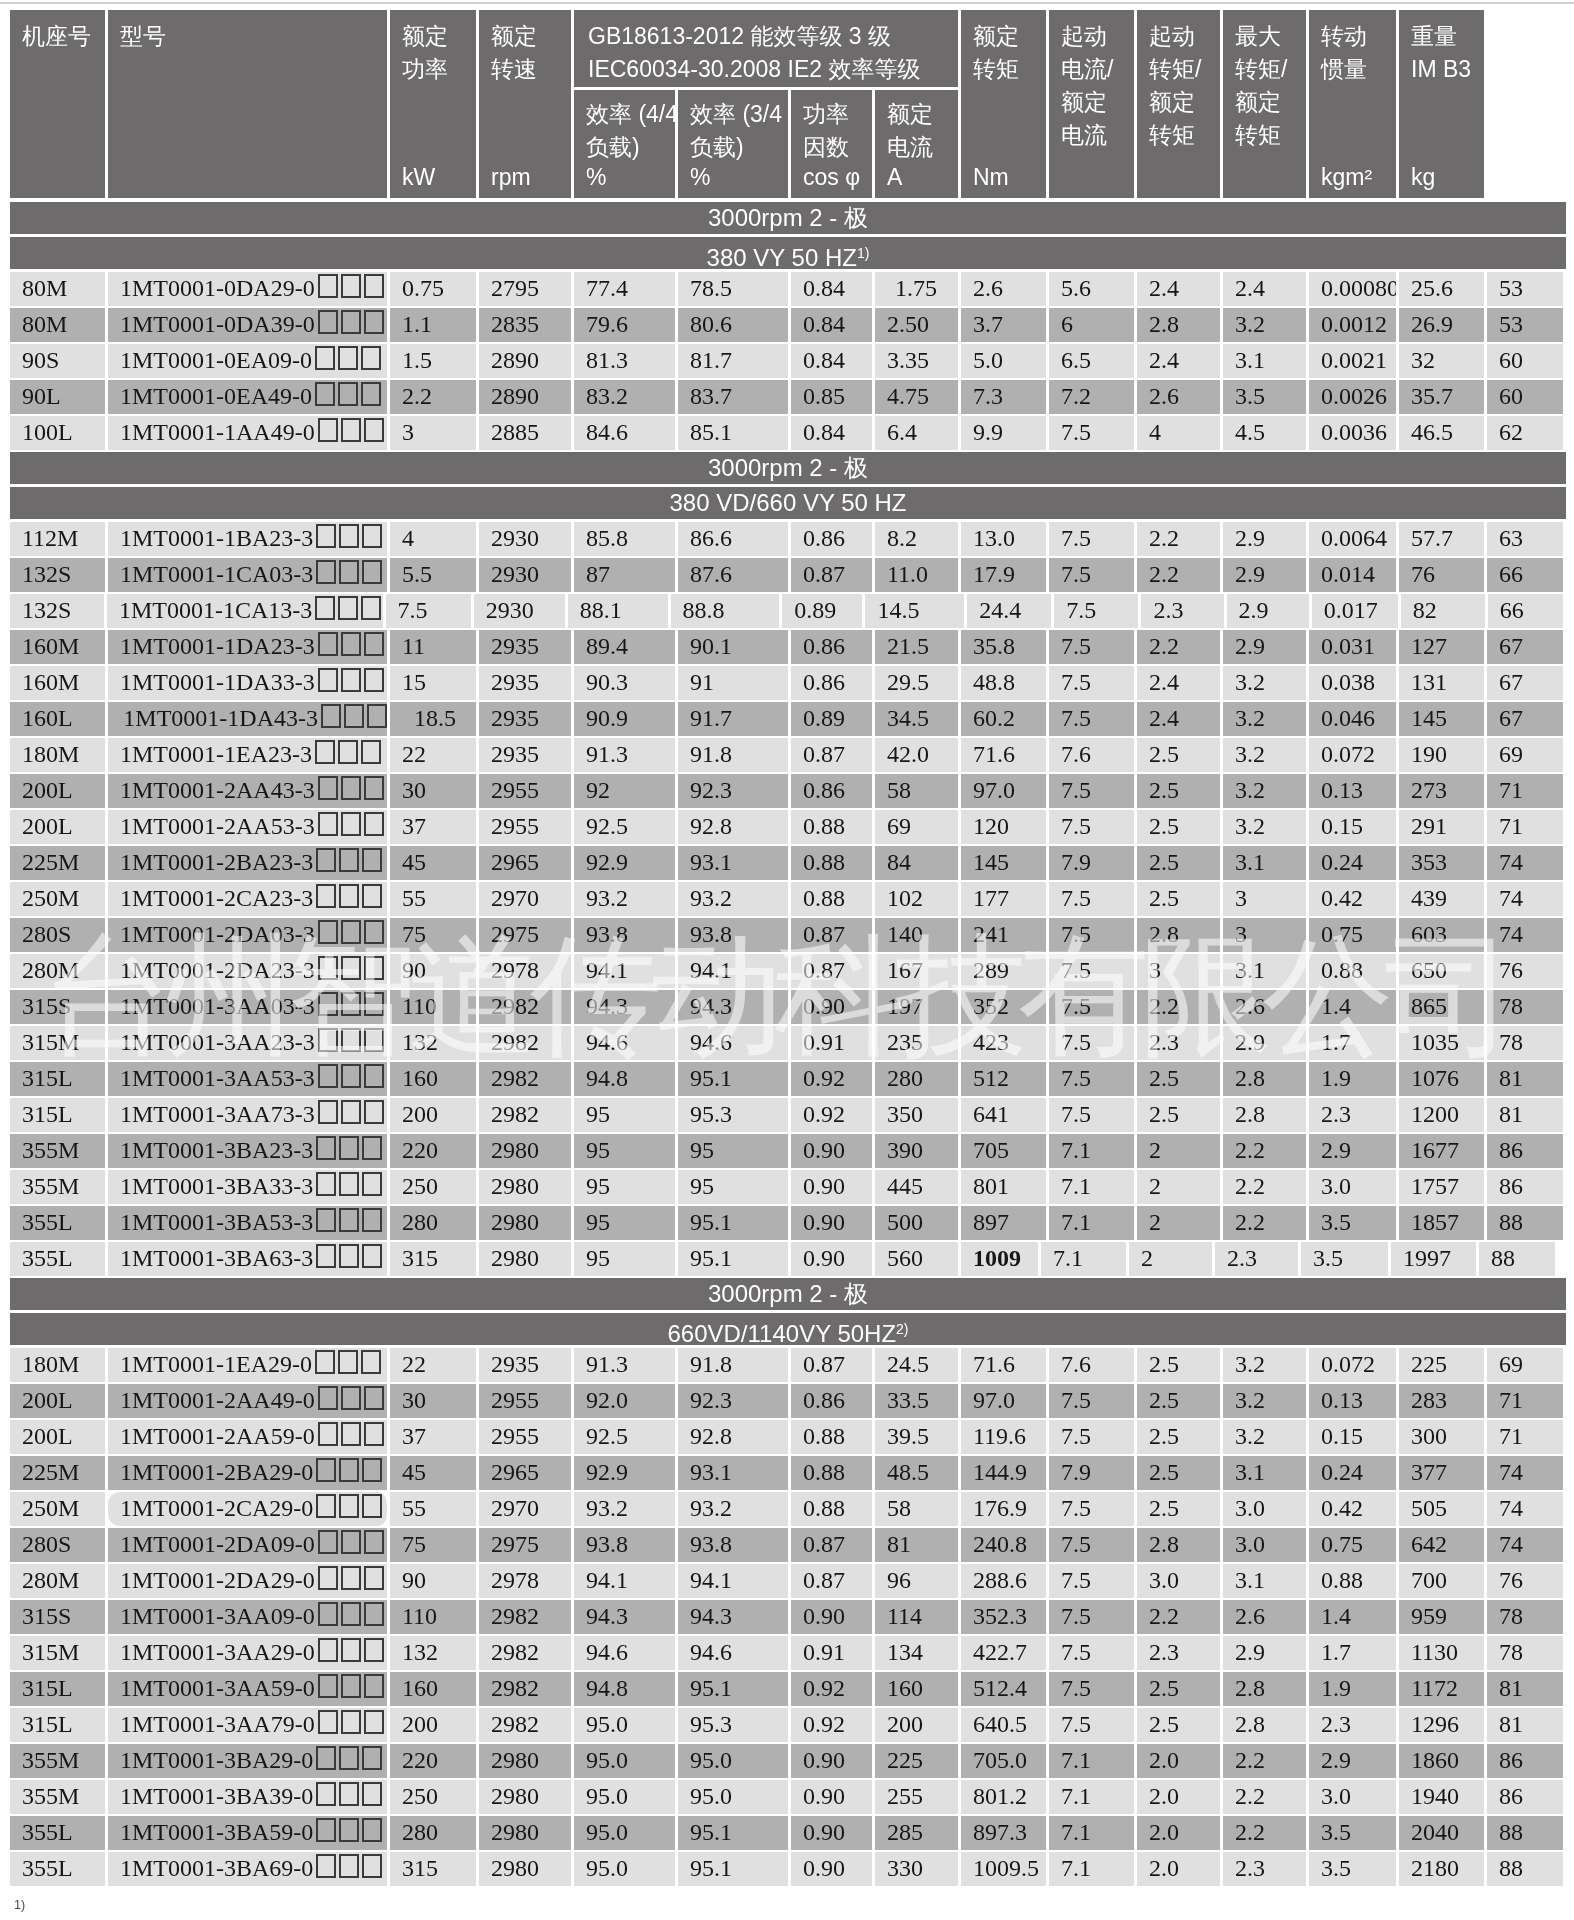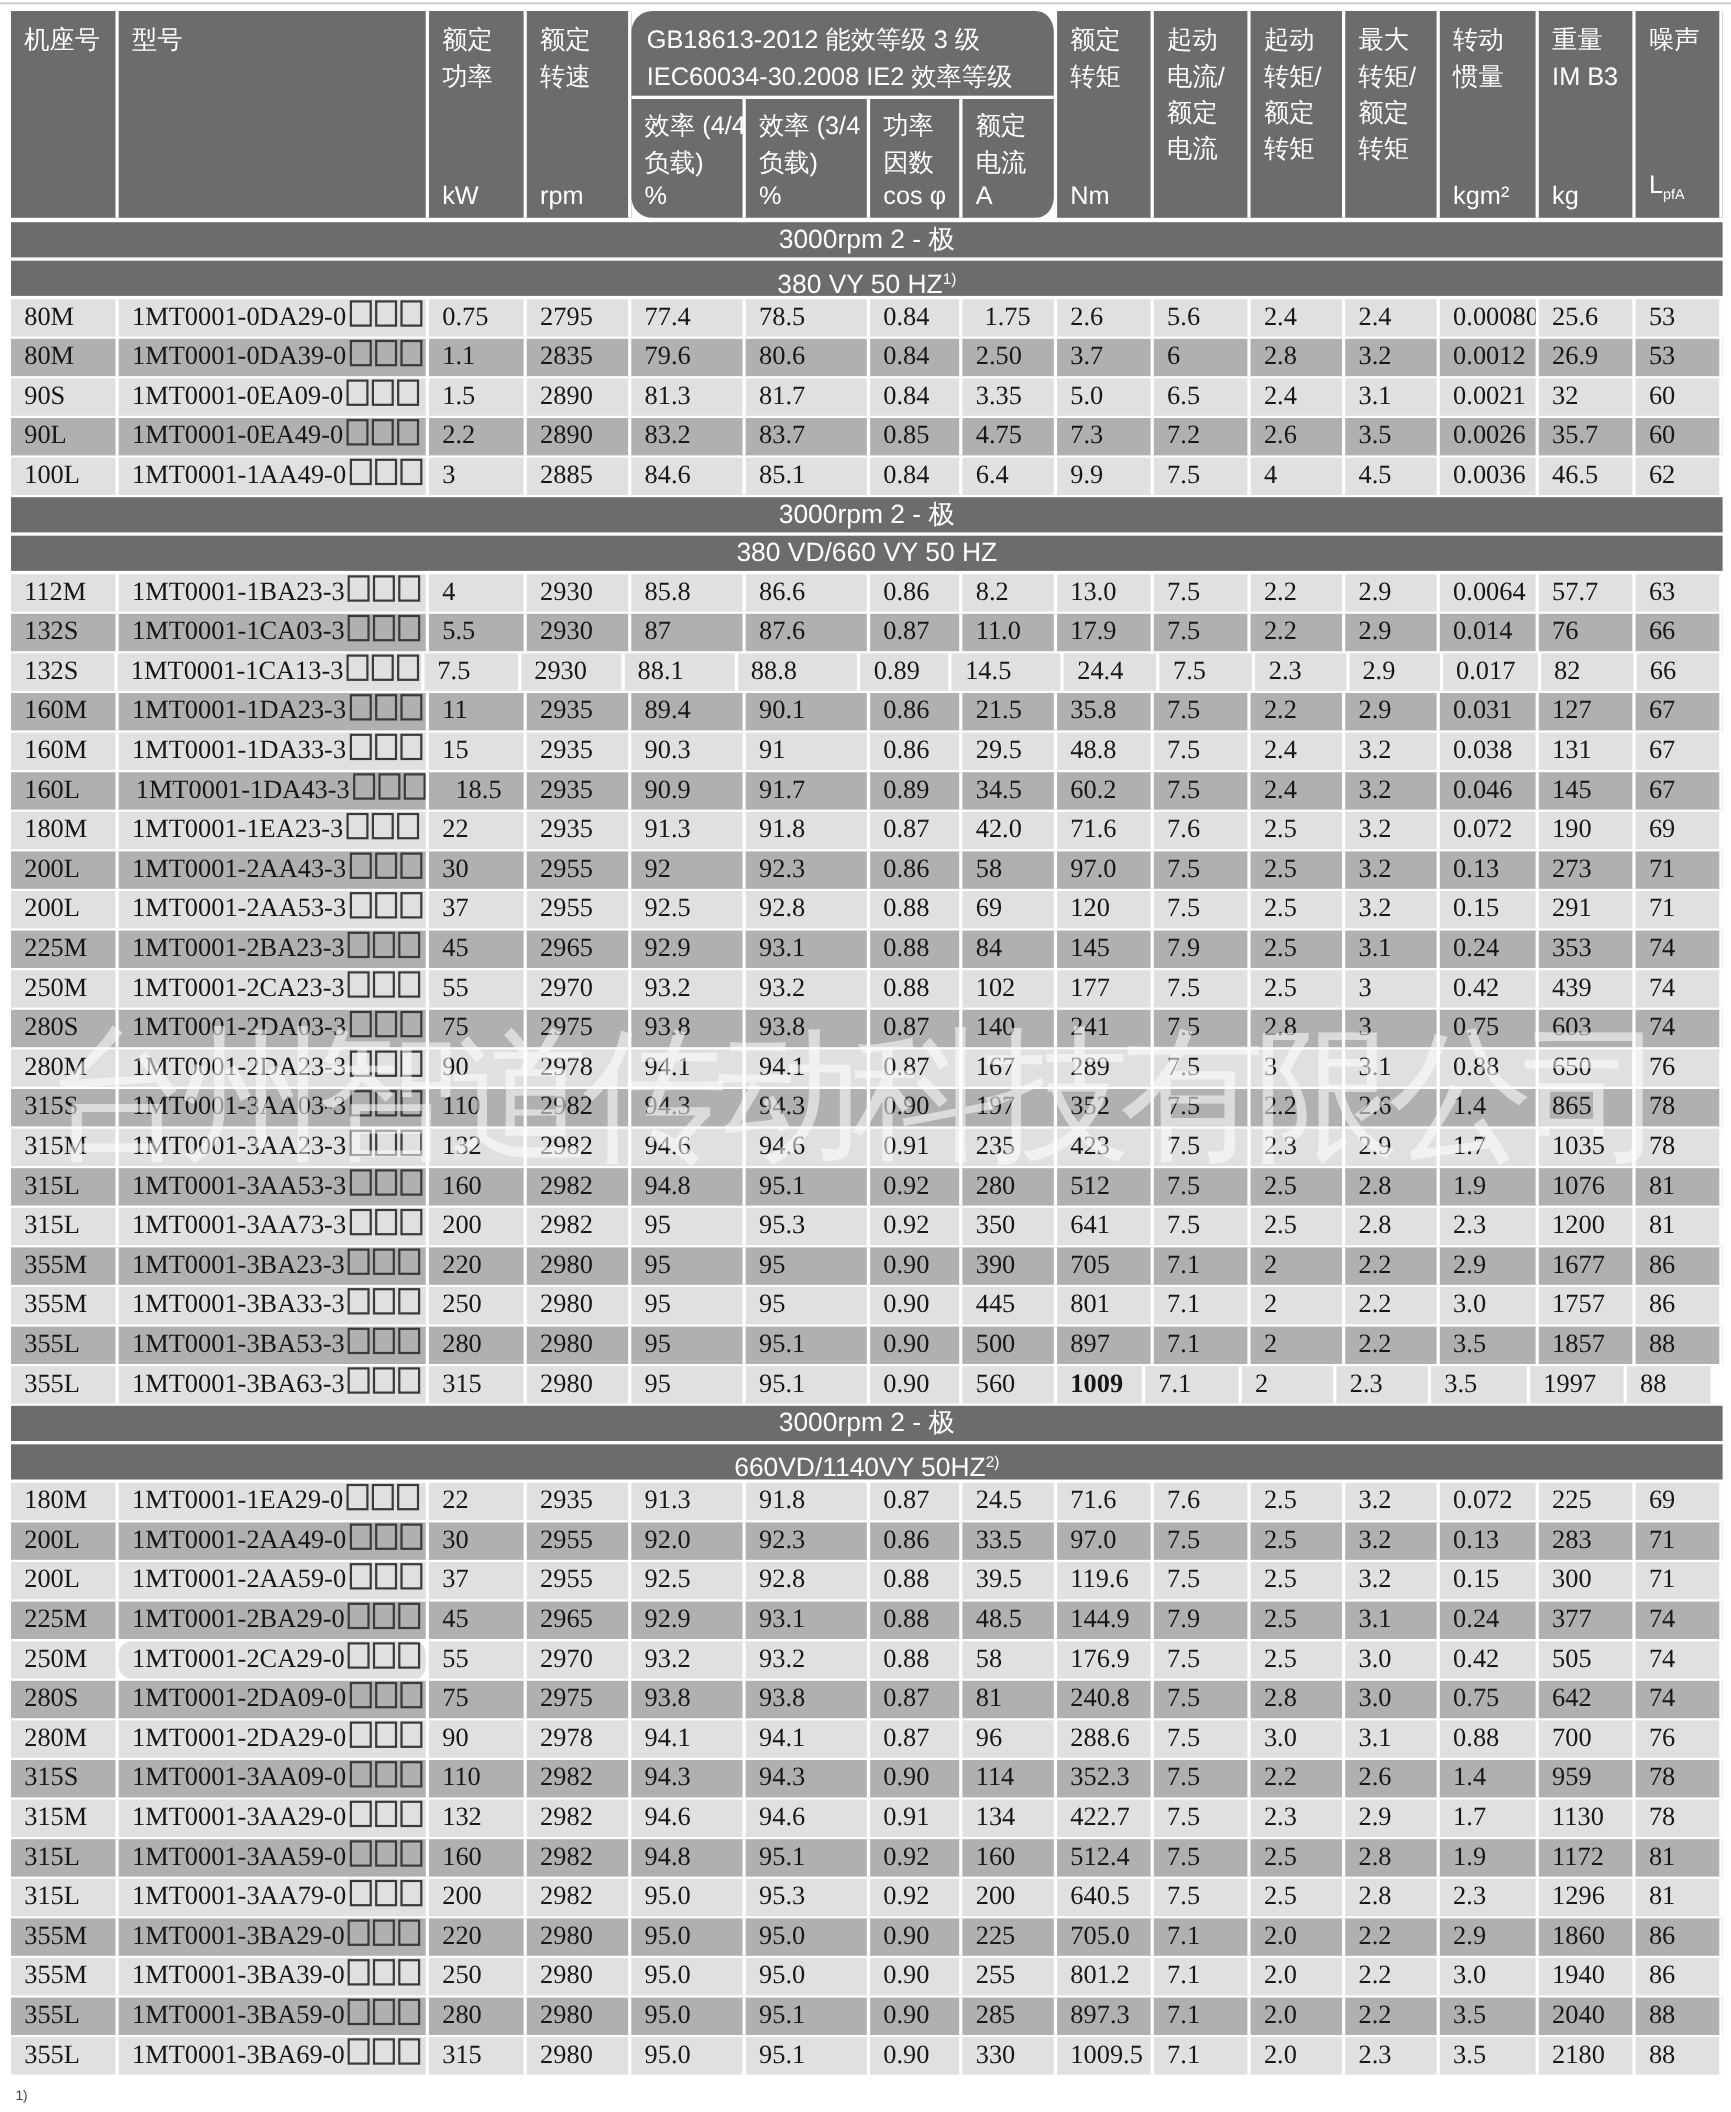--- a/index.html
+++ b/index.html
@@ -62,21 +62,21 @@
         </div>
         <div class="unit">kW</div>
       </div>
       <div class="hcell" style="width: 95px;">
         <div class="lab">
           <div>额定</div>
           <div>转速</div>
         </div>
         <div class="unit">rpm</div>
       </div>
-      <div class="hcell group" style="width: 387px; border-radius: 19px;">
+      <div class="hcell group" style="width: 387px;">
         <div class="gtitle">
           <div>GB18613-2012 能效等级 3 级</div>
           <div>IEC60034-30.2008 IE2 效率等级</div>
         </div>
         <div class="gsub">
           <div class="gcell" style="width: 104px;">
             <div class="lab">
               <div>效率 (4/4</div>
               <div>负载)</div>
             </div>
@@ -146,26 +146,20 @@
         </div>
         <div class="unit">kgm²</div>
       </div>
       <div class="hcell" style="width: 88px;">
         <div class="lab">
           <div>重量</div>
           <div>IM B3</div>
         </div>
         <div class="unit">kg</div>
       </div>
-      <div class="hcell" style="width: 79px;">
-        <div class="lab">
-          <div>噪声</div>
-        </div>
-        <div class="unit">L<sub>pfA</sub></div>
-      </div>
     </div>
     <div class="band">3000rpm 2 - 极</div>
     <div class="band"><span>380 VY  50 HZ</span><sup>1)</sup></div>
     <div class="drow lt">
       <div class="dc" style="width: 98px;">80M</div>
       <div class="dc" style="width: 282px;">1MT0001-0DA29-0<span class="box"></span><span class="box"></span><span class="box"></span></div>
       <div class="dc" style="width: 89px;">0.75</div>
       <div class="dc" style="width: 95px;">2795</div>
       <div class="dc" style="width: 104px;">77.4</div>
       <div class="dc" style="width: 113px;">78.5</div>

